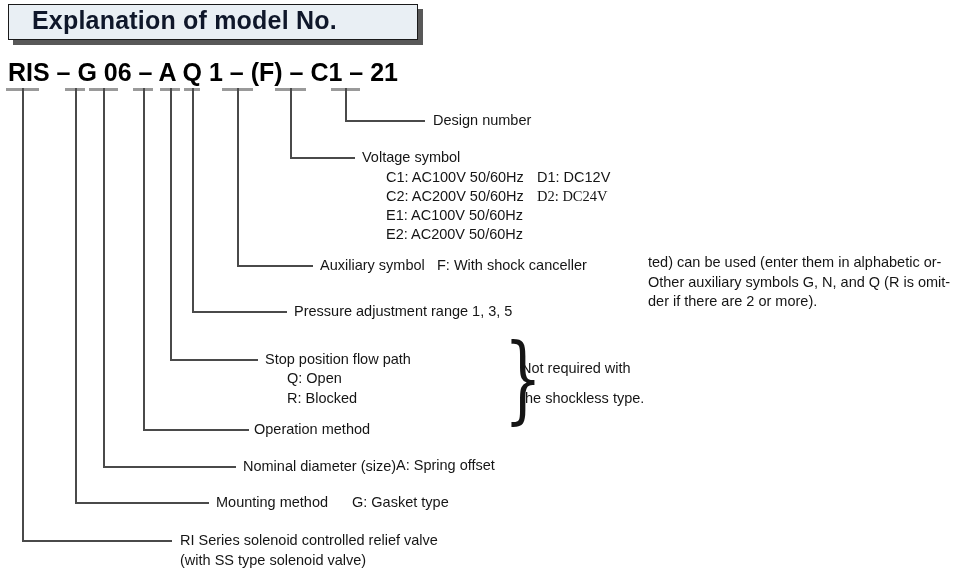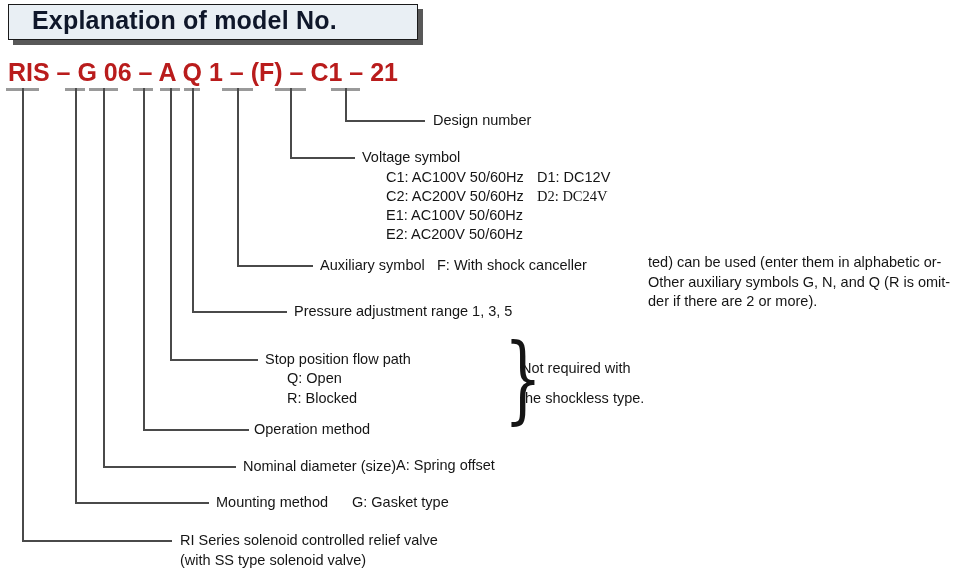--- a/index.html
+++ b/index.html
@@ -25,21 +25,21 @@
   .banner-text{
     position:absolute;left:32px;top:6px;
     font-size:25px;font-weight:bold;letter-spacing:0.2px;
     color:#0f172a;white-space:nowrap;
   }
 
   
   .code{
     position:absolute;top:58px;left:8px;
     font-size:25px;font-weight:bold;letter-spacing:0px;
-    white-space:nowrap;color:#b91c1c;
+    white-space:nowrap;color:#000000;
   }
 
   
   .tick{position:absolute;height:2.5px;background:#9a9a9a;}
 
   
   .vline{position:absolute;width:1.6px;background:#4a4a4a;}
   .hline{position:absolute;height:1.6px;background:#4a4a4a;}
 
   

